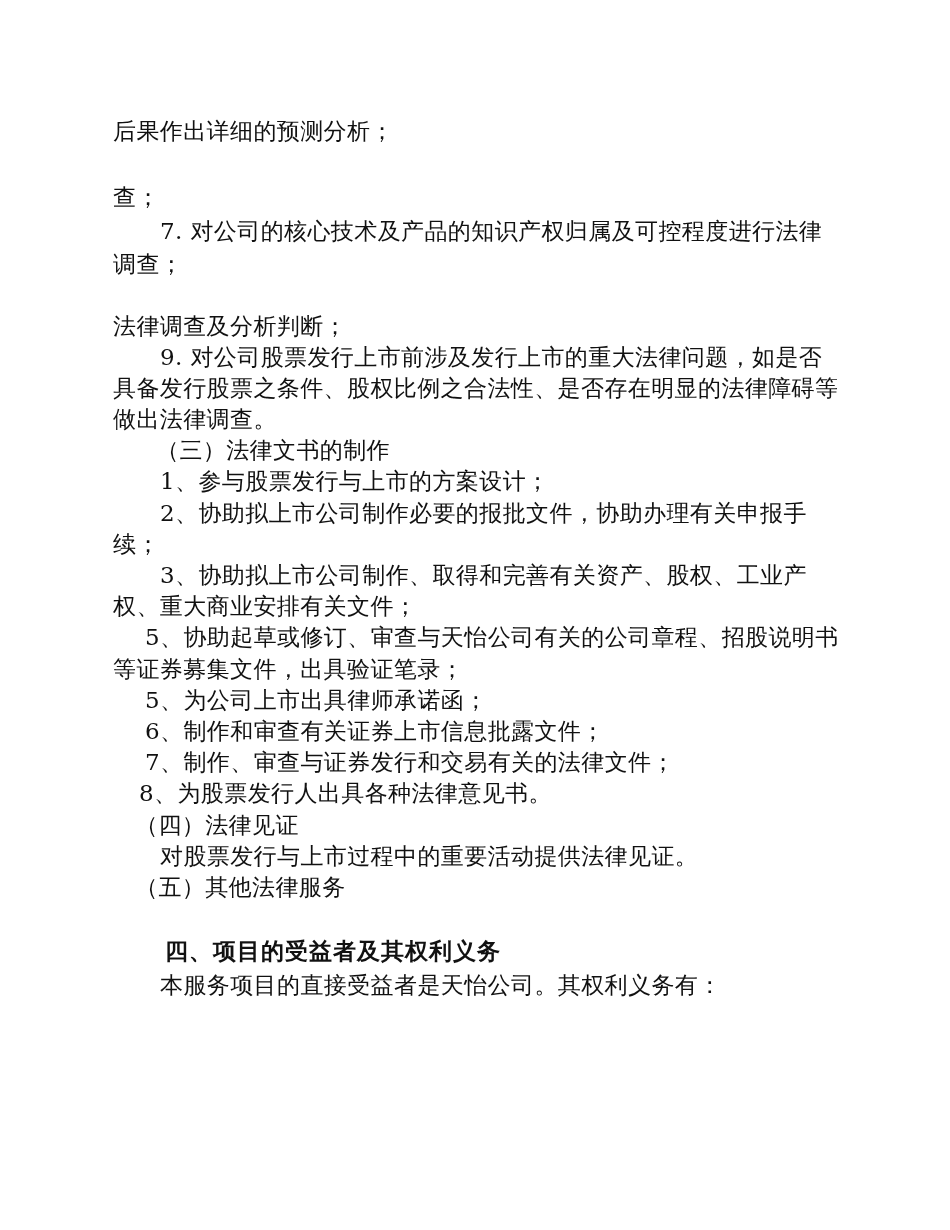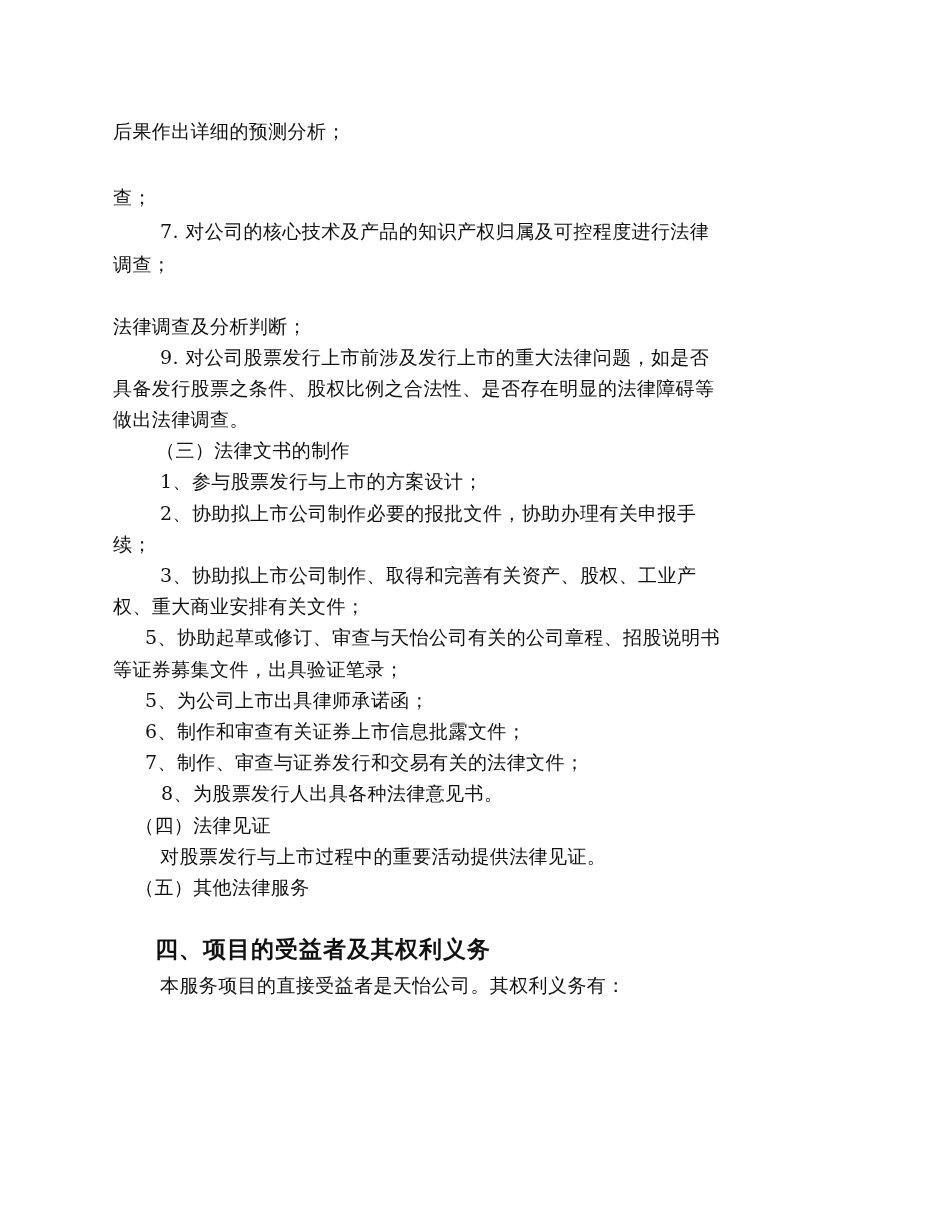--- a/index.html
+++ b/index.html
@@ -18,21 +18,21 @@
     .page {
       position: absolute;
       left: 0;
       top: 0;
       width: 950px;
       height: 1230px;
     }
     .line {
       position: absolute;
       white-space: nowrap;
-      font-size: 19px;
+      font-size: 23px;
       line-height: 28px;
       letter-spacing: 0.4px;
     }
     .heading {
       font-family: "DejaVu Sans", "Liberation Sans", sans-serif;
       font-weight: bold;
       font-size: 23px;
       letter-spacing: 1px;
     }
   </style>
@@ -52,19 +52,19 @@
     <div class="line" style="left: 160px; top: 467px;">1、参与股票发行与上市的方案设计；</div>
     <div class="line" style="left: 160px; top: 499px;">2、协助拟上市公司制作必要的报批文件，协助办理有关申报手</div>
     <div class="line" style="left: 113px; top: 530px;">续；</div>
     <div class="line" style="left: 160px; top: 561px;">3、协助拟上市公司制作、取得和完善有关资产、股权、工业产</div>
     <div class="line" style="left: 113px; top: 592px;">权、重大商业安排有关文件；</div>
     <div class="line" style="left: 145px; top: 623px;">5、协助起草或修订、审查与天怡公司有关的公司章程、招股说明书</div>
     <div class="line" style="left: 113px; top: 655px;">等证券募集文件，出具验证笔录；</div>
     <div class="line" style="left: 145px; top: 686px;">5、为公司上市出具律师承诺函；</div>
     <div class="line" style="left: 145px; top: 717px;">6、制作和审查有关证券上市信息批露文件；</div>
     <div class="line" style="left: 145px; top: 748px;">7、制作、审查与证券发行和交易有关的法律文件；</div>
-    <div class="line" style="left: 161px; top: 779px;">8、为股票发行人出具各种法律意见书。</div>
+    <div class="line" style="left: 139px; top: 779px;">8、为股票发行人出具各种法律意见书。</div>
     <div class="line" style="left: 135px; top: 811px;">（四）法律见证</div>
     <div class="line" style="left: 160px; top: 842px;">对股票发行与上市过程中的重要活动提供法律见证。</div>
     <div class="line" style="left: 135px; top: 873px;">（五）其他法律服务</div>
-    <div class="line heading" style="left: 155px; top: 937px; font-family: Liberation Mono, monospace;">四、项目的受益者及其权利义务</div>
+    <div class="line heading" style="left: 165px; top: 937px;">四、项目的受益者及其权利义务</div>
     <div class="line" style="left: 160px; top: 971px;">本服务项目的直接受益者是天怡公司。其权利义务有：</div>
   </div>
 
 </body></html>

